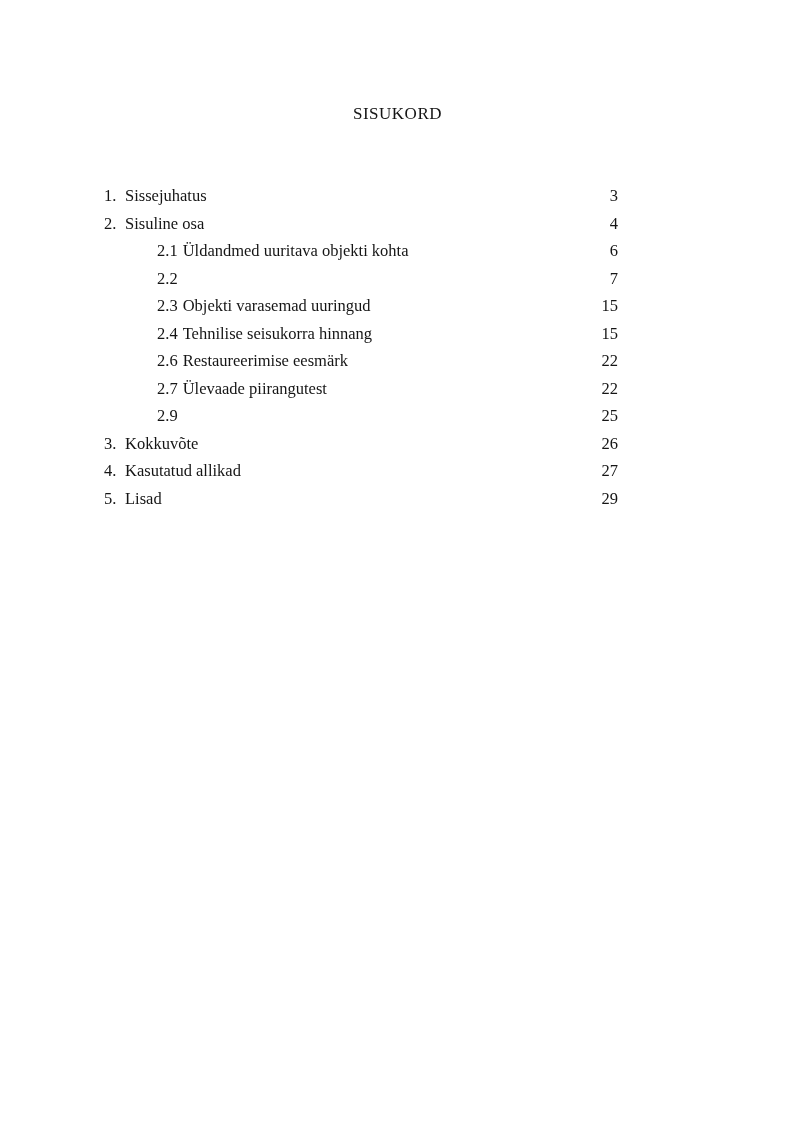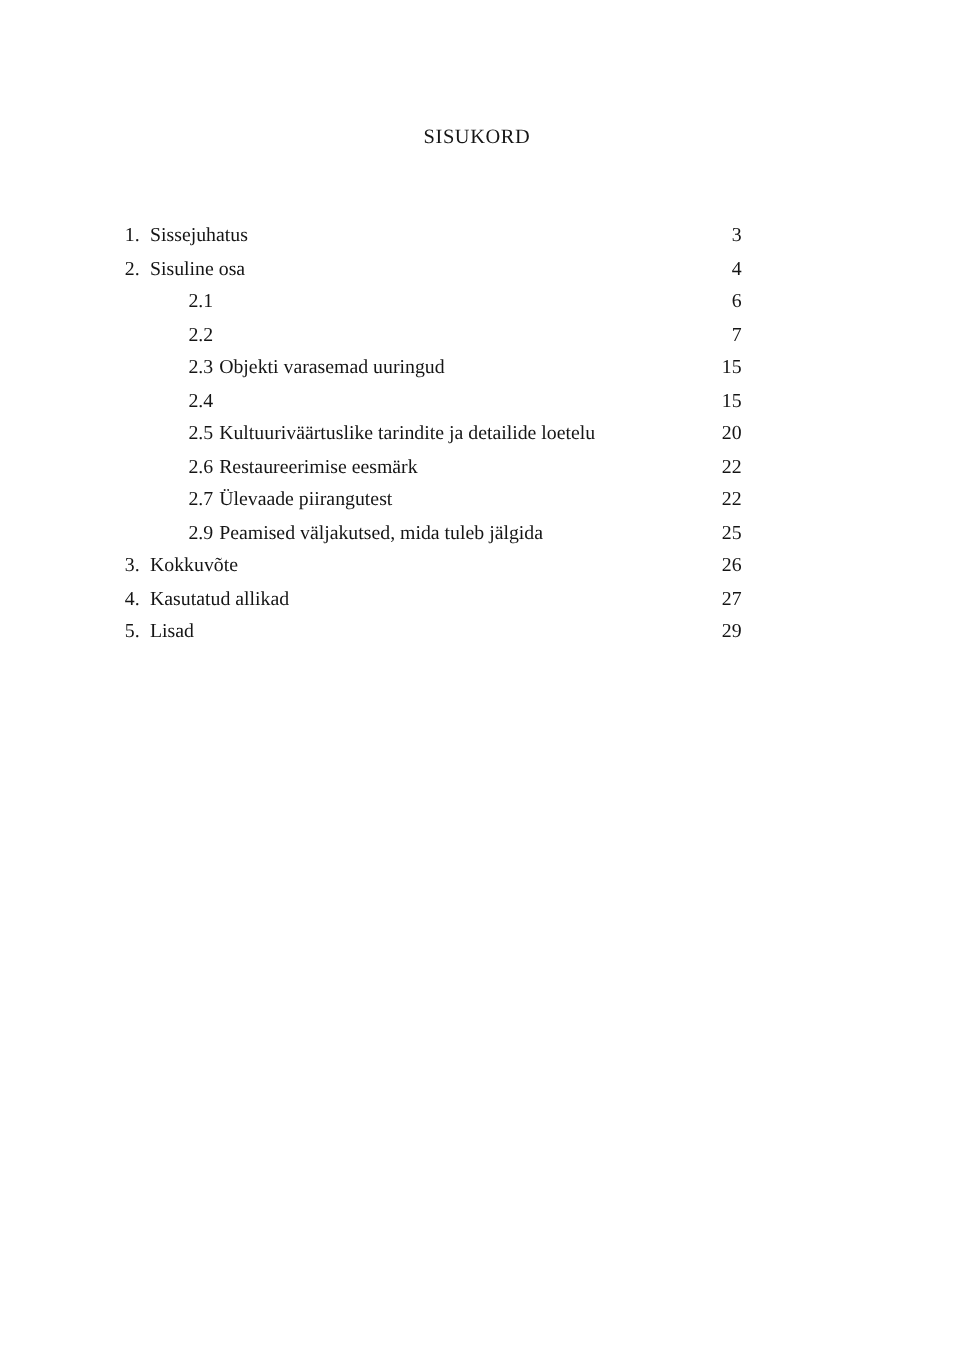--- a/index.html
+++ b/index.html
@@ -57,25 +57,24 @@
   }
 </style>
 </head>
 <body>
 
 <div class="page">
   <h1 class="title">SISUKORD</h1>
   <div class="toc" id="toc">
       <div class="row level1"><span class="num">1.</span><span class="label">Sissejuhatus</span><span class="pagenum">3</span></div>
       <div class="row level1"><span class="num">2.</span><span class="label">Sisuline osa</span><span class="pagenum">4</span></div>
-      <div class="row level2"><span class="num">2.1</span><span class="pagenum">6</span></div>
+      <div class="row level2"><span class="num">2.1</span><span class="label">Üldandmed uuritava objekti kohta</span><span class="pagenum">6</span></div>
       <div class="row level2"><span class="num">2.2</span><span class="pagenum">7</span></div>
       <div class="row level2"><span class="num">2.3</span><span class="label">Objekti varasemad uuringud</span><span class="pagenum">15</span></div>
-      <div class="row level2"><span class="num">2.4</span><span class="pagenum">15</span></div>
-      <div class="row level2"><span class="num">2.5</span><span class="label">Kultuuriväärtuslike tarindite ja detailide loetelu</span><span class="pagenum">20</span></div>
+      <div class="row level2"><span class="num">2.4</span><span class="label">Tehnilise seisukorra hinnang</span><span class="pagenum">15</span></div>
       <div class="row level2"><span class="num">2.6</span><span class="label">Restaureerimise eesmärk</span><span class="pagenum">22</span></div>
       <div class="row level2"><span class="num">2.7</span><span class="label">Ülevaade piirangutest</span><span class="pagenum">22</span></div>
-      <div class="row level2"><span class="num">2.9</span><span class="label">Peamised väljakutsed, mida tuleb jälgida</span><span class="pagenum">25</span></div>
+      <div class="row level2"><span class="num">2.9</span><span class="pagenum">25</span></div>
       <div class="row level1"><span class="num">3.</span><span class="label">Kokkuvõte</span><span class="pagenum">26</span></div>
       <div class="row level1"><span class="num">4.</span><span class="label">Kasutatud allikad</span><span class="pagenum">27</span></div>
       <div class="row level1"><span class="num">5.</span><span class="label">Lisad</span><span class="pagenum">29</span></div>
     </div>
 </div>
 
 </body></html>

